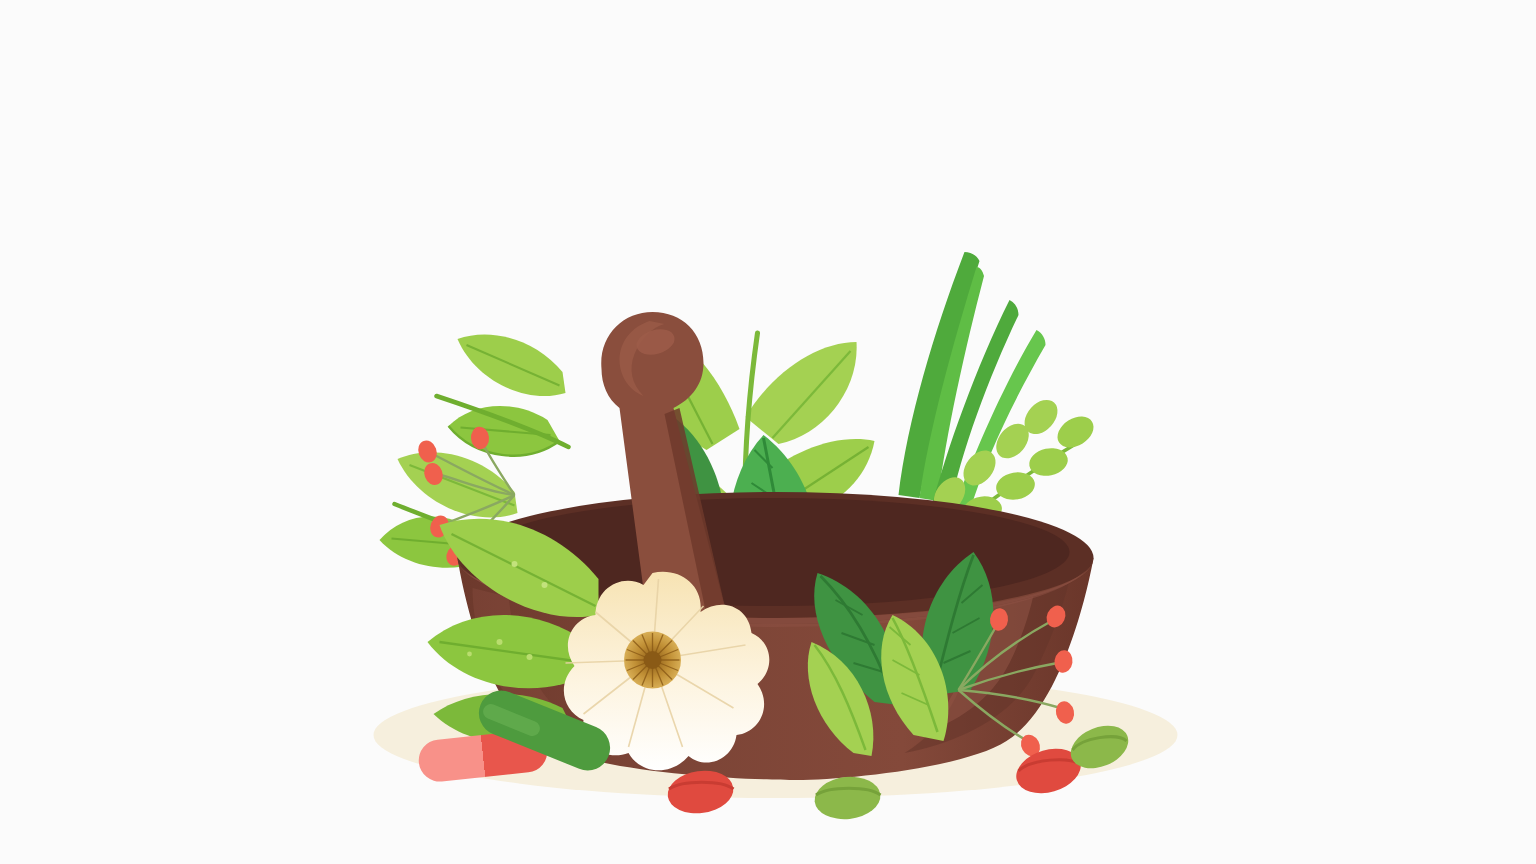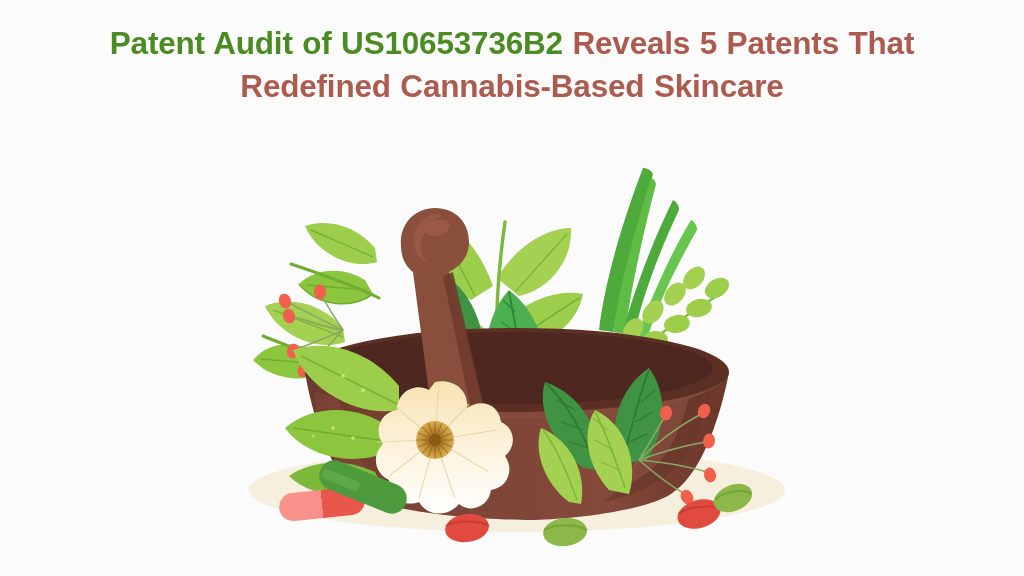--- a/index.html
+++ b/index.html
@@ -56,26 +56,20 @@
     display: block;
     width: 540px;
     height: 400px;
   }
 </style>
 </head>
 <body style="background: rgb(251, 251, 251);">
 
 <div id="banner" style="background: rgb(251, 251, 251);">
 
-  <div id="title-block">
-    <h1 class="headline">
-      <span class="seg-green">Patent Audit of US10653736B2</span><span class="seg-red"> Reveals 5 Patents That</span>
-      <span class="seg-red">Redefined Cannabis-Based Skincare</span>
-    </h1>
-  </div>
 
   <div id="illustration">
     <svg viewBox="0 0 540 400" xmlns="http://www.w3.org/2000/svg">
       <defs>
         <linearGradient id="flowerGrad" x1="0" y1="0" x2="0" y2="1">
           <stop offset="0%" stop-color="#f7e3b3"></stop>
           <stop offset="55%" stop-color="#fdf4e0"></stop>
           <stop offset="100%" stop-color="#ffffff"></stop>
         </linearGradient>
         <radialGradient id="flowerCenter" cx="50%" cy="50%" r="50%">

